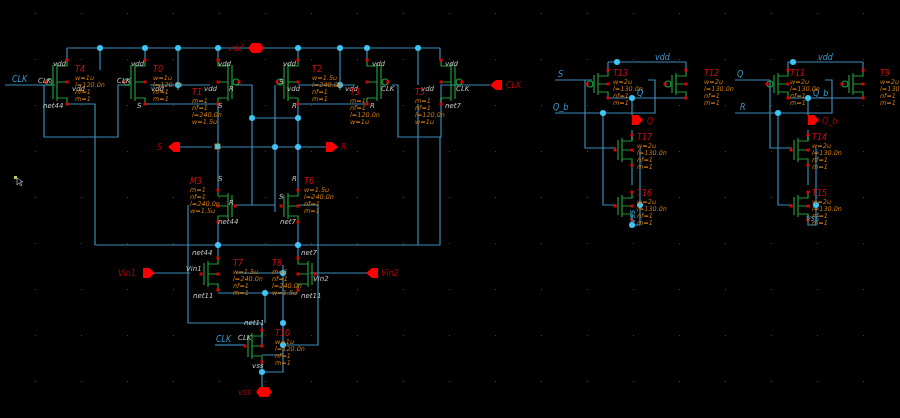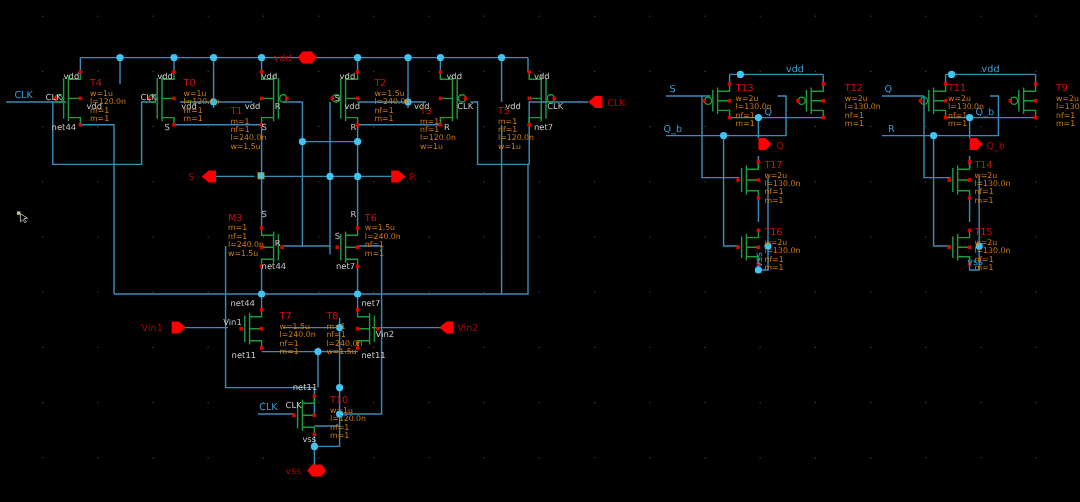--- a/index.html
+++ b/index.html
@@ -1,16 +1,16 @@
 <!DOCTYPE html>
 <html><head>
 <meta charset="utf-8">
 <style>
   html, body { margin:0; padding:0; background:#000; }
-  #canvas { position:relative; width:900px; height:418px; background:#000; overflow:hidden; }
+  #canvas { position:relative; width:900px; height:418px; background:#000; overflow:hidden;font-style:italic; }
   svg { position:absolute; left:0; top:0; }
   .wire { stroke:#3a8bb8; stroke-width:1.2; fill:none; }
   .dev { stroke:#1f9a3a; stroke-width:1.2; fill:none; }
   .dot { fill:#3fc4f4; }
   .pin { fill:#ff0000; }
   .term { fill:#e00000; }
   .grid { fill:#444; }
   .t-net { font-family:"DejaVu Sans", sans-serif; font-size:7px; fill:#c8c8c8; }
   .t-pin { font-family:"DejaVu Sans", sans-serif; font-size:8px; fill:#b00000; }
   .t-wire { font-family:"DejaVu Sans", sans-serif; font-size:8px; fill:#3a9ad0; }

